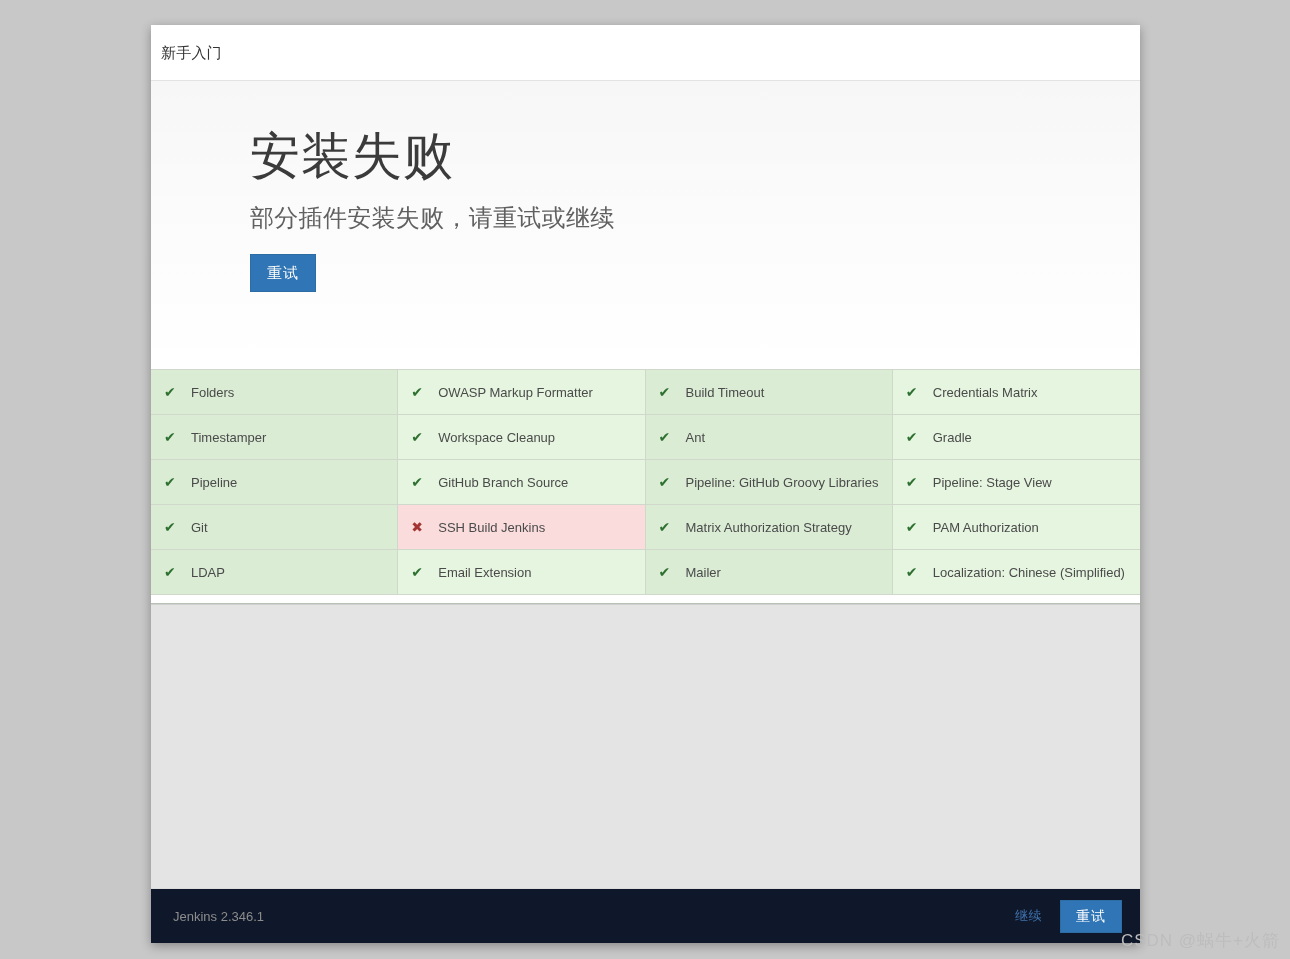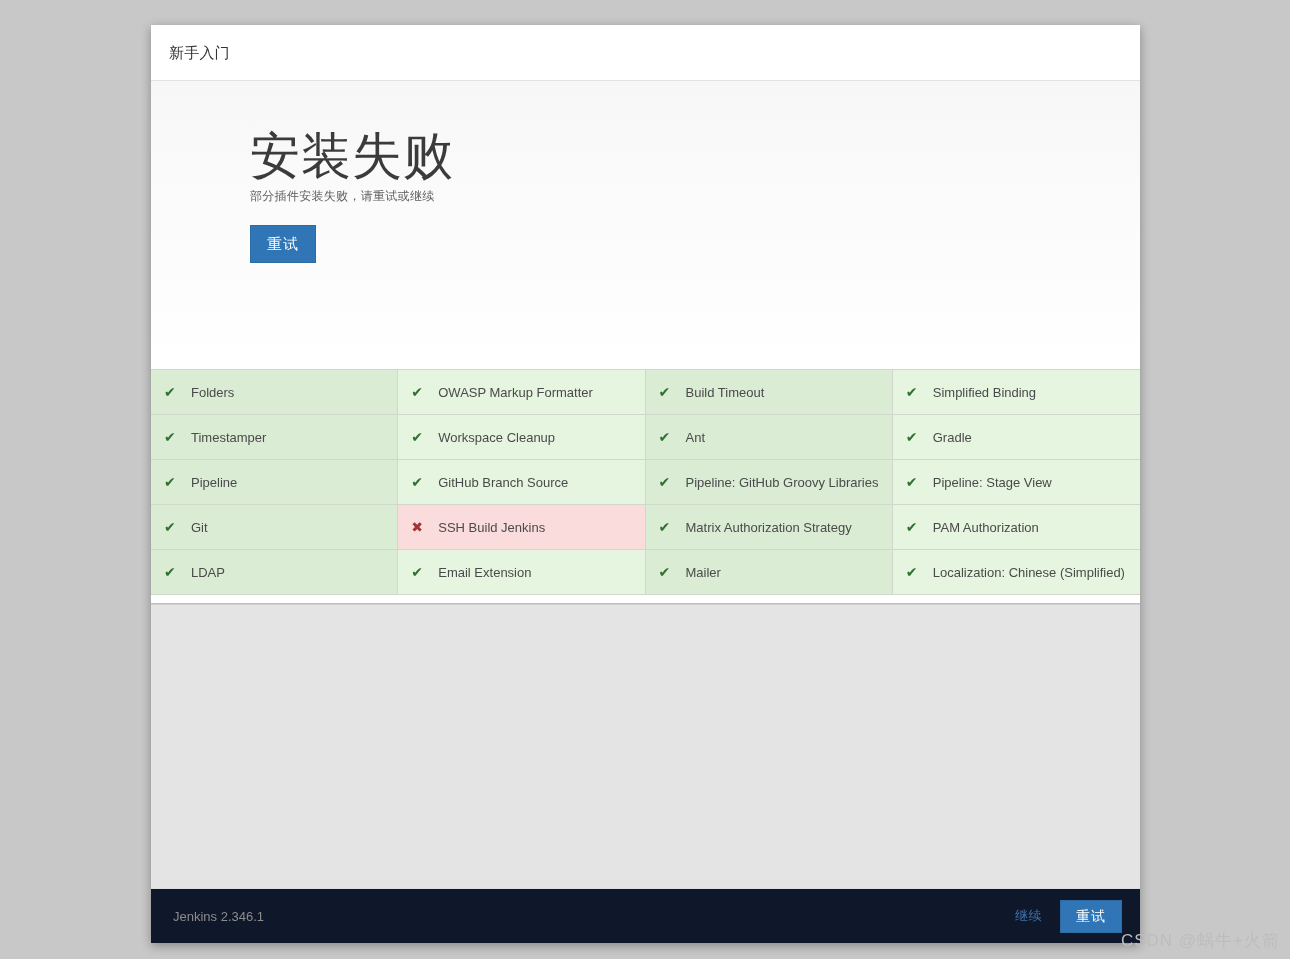--- a/index.html
+++ b/index.html
@@ -35,21 +35,21 @@
   }
 
   
   #wiz-header {
     height: 56px;
     flex: 0 0 56px;
     background: #ffffff;
     border-bottom: 1px solid #e3e3e3;
     display: flex;
     align-items: center;
-    padding: 0 0 0 16px;
+    padding: 0 0 0 8px;
   }
   #wiz-header .tab {
     font-size: 15px;
     color: #333333;
     letter-spacing: 0.2px;
     line-height: 1;
     padding: 4px 2px;
   }
 
   
@@ -60,22 +60,22 @@
     padding: 46px 0 0 99px;
   }
   #hero h1 {
     font-size: 50px;
     font-weight: 400;
     color: #3b3b3b;
     line-height: 1.18;
     letter-spacing: 1px;
   }
   #hero .subtitle {
-    margin-top: 2px;
-    font-size: 12px;
+    margin-top: 16px;
+    font-size: 24px;
     font-weight: 400;
     color: #606060;
     letter-spacing: 0.3px;
   }
   .btn-primary {
     display: inline-block;
     margin-top: 20px;
     background: #3075b5;
     color: #ffffff;
     border: 1px solid #2e6da4;
@@ -202,21 +202,21 @@
         <div class="cell">
           <span class="cell-icon">✔</span>
           <span class="cell-label">OWASP Markup Formatter</span>
         </div>
         <div class="cell">
           <span class="cell-icon">✔</span>
           <span class="cell-label">Build Timeout</span>
         </div>
         <div class="cell">
           <span class="cell-icon">✔</span>
-          <span class="cell-label">Simplified Binding</span>
+          <span class="cell-label">Credentials Matrix</span>
         </div>
         <div class="cell">
           <span class="cell-icon">✔</span>
           <span class="cell-label">Timestamper</span>
         </div>
         <div class="cell">
           <span class="cell-icon">✔</span>
           <span class="cell-label">Workspace Cleanup</span>
         </div>
         <div class="cell">

